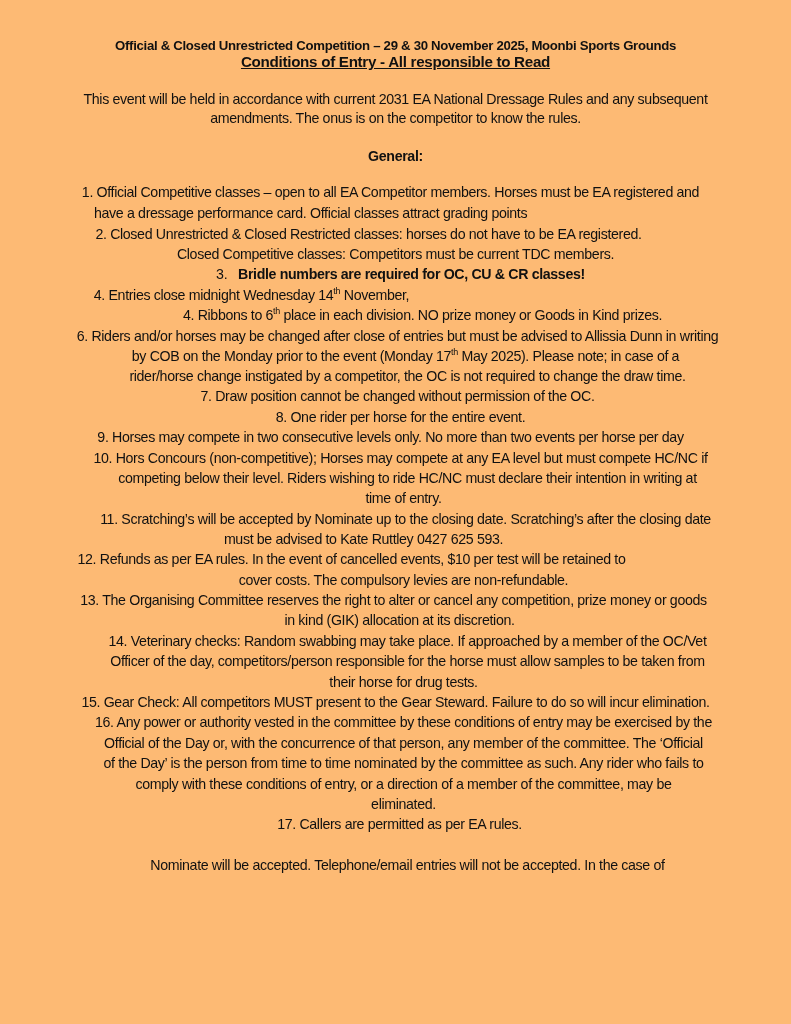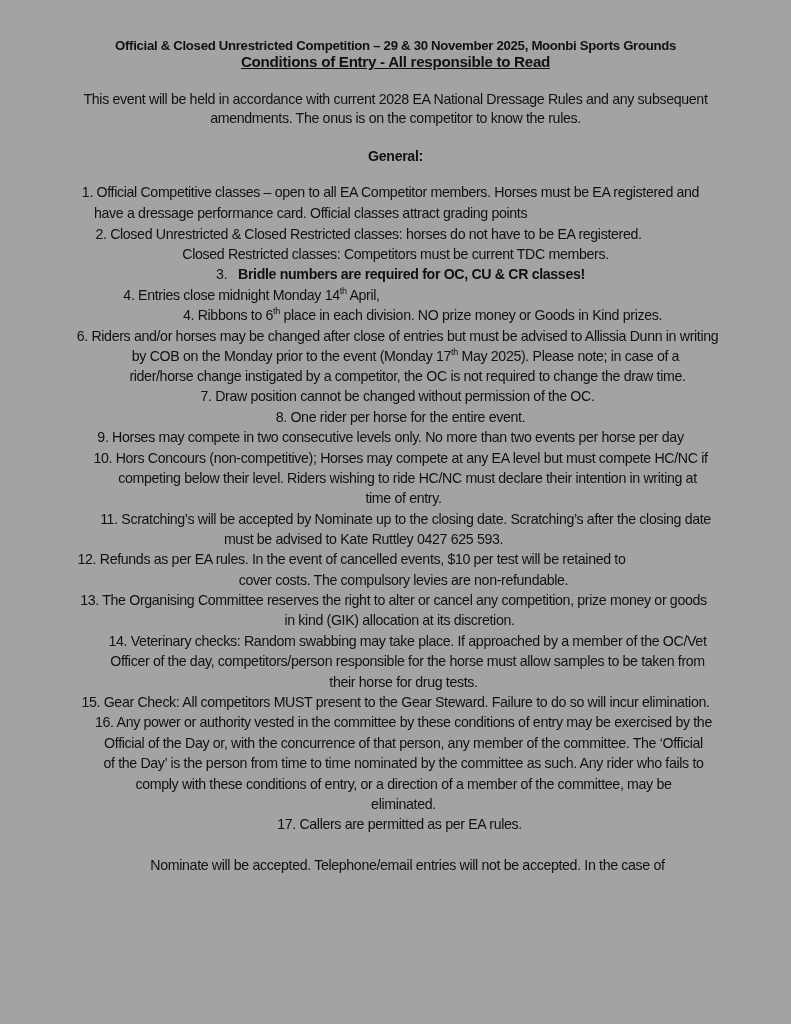--- a/index.html
+++ b/index.html
@@ -1,51 +1,51 @@
 <!DOCTYPE html>
 <html><head>
 <meta charset="utf-8">
 <style>
   html, body { margin: 0; padding: 0; background: #ffffff; }
   body { width: 791px; height: 1024px; position: relative; overflow: hidden; color: #111; }
-  .page { position: absolute; left: 0; top: 0; width: 791px; height: 1024px; background: #a3a3a3; }
+  .page { position: absolute; left: 0; top: 0; width: 791px; height: 1024px; background: #fdba74; }
   .line {
     position: absolute; left: 0; width: 791px; text-align: center;
     font-family: "Liberation Sans Narrow", "Liberation Sans", sans-serif;
     font-size: 14.2px; line-height: 20px; white-space: nowrap;
     letter-spacing: -0.35px;
   }
   .hdr { font-family: "Liberation Sans", sans-serif; font-weight: bold; font-size: 13.2px; letter-spacing: -0.3px; }
   .hdr2 { font-family: "Liberation Sans", sans-serif; font-size: 15.2px; font-weight: bold; text-decoration: underline; letter-spacing: -0.3px; }
   .bold { font-weight: bold; }
   sup { font-size: 9px; line-height: 0; vertical-align: super; }
 </style>
 </head>
 <body>
 
 <div class="page">
 
   <div class="line hdr" style="top:36px;">Official &amp; Closed Unrestricted Competition – 29 &amp; 30 November 2025, Moonbi Sports Grounds</div>
   <div class="line hdr2" style="top:52px;">Conditions of Entry - All responsible to Read</div>
 
-  <div class="line" style="top:89px;">This event will be held in accordance with current 2028 EA National Dressage Rules and any subsequent</div>
+  <div class="line" style="top:89px;">This event will be held in accordance with current 2031 EA National Dressage Rules and any subsequent</div>
   <div class="line bold" style="top:146px;">General:</div>
 
   <div class="line" style="top:108px;">amendments. The onus is on the competitor to know the rules.</div>
 
   <div class="line" style="top:182px; left:-5px;">1.   Official Competitive classes – open to all EA Competitor members. Horses must be EA registered and</div>
   <div class="line" style="top:203px; left:80px; width:auto; text-align:left;margin-left:14px;">have a dressage performance card. Official classes attract grading points</div>
   <div class="line" style="top:224px; left:-27px;">2.   Closed Unrestricted &amp; Closed Restricted classes: horses do not have to be EA registered.</div>
-  <div class="line" style="top:244px; left:0px;">Closed Restricted classes: Competitors must be current TDC members.</div>
+  <div class="line" style="top:244px; left:0px;">Closed Competitive classes: Competitors must be current TDC members.</div>
   <div class="line" style="top:264px; left:5px;">
     <span>3.</span>&nbsp;&nbsp;
     <span class="bold">Bridle numbers are required for OC, CU &amp; CR classes!</span>
   </div>
   <div class="line" style="top:285px; left:-144px;">
-    <span>4.   Entries close midnight Monday 14</span><sup>th</sup><span> April,</span>
+    <span>4.   Entries close midnight Wednesday 14</span><sup>th</sup><span> November,</span>
   </div>
   <div class="line" style="top:305px; left:27px;">
     <span>4.   Ribbons to 6</span><sup>th</sup><span> place in each division. NO prize money or Goods in Kind prizes.</span>
   </div>
   <div class="line" style="top:326px; left:2px;">6.   Riders and/or horses may be changed after close of entries but must be advised to Allissia Dunn in writing</div>
   <div class="line" style="top:346px; left:10px;">
     <span>by COB on the Monday prior to the event (Monday 17</span><sup>th</sup><span> May 2025).  Please note; in case of a</span>
   </div>
   <div class="line" style="top:366px; left:12px;">rider/horse change instigated by a competitor, the OC is not required to change the draw time.</div>
   <div class="line" style="top:386px; left:2px;">7.   Draw position cannot be changed without permission of the OC.</div>

